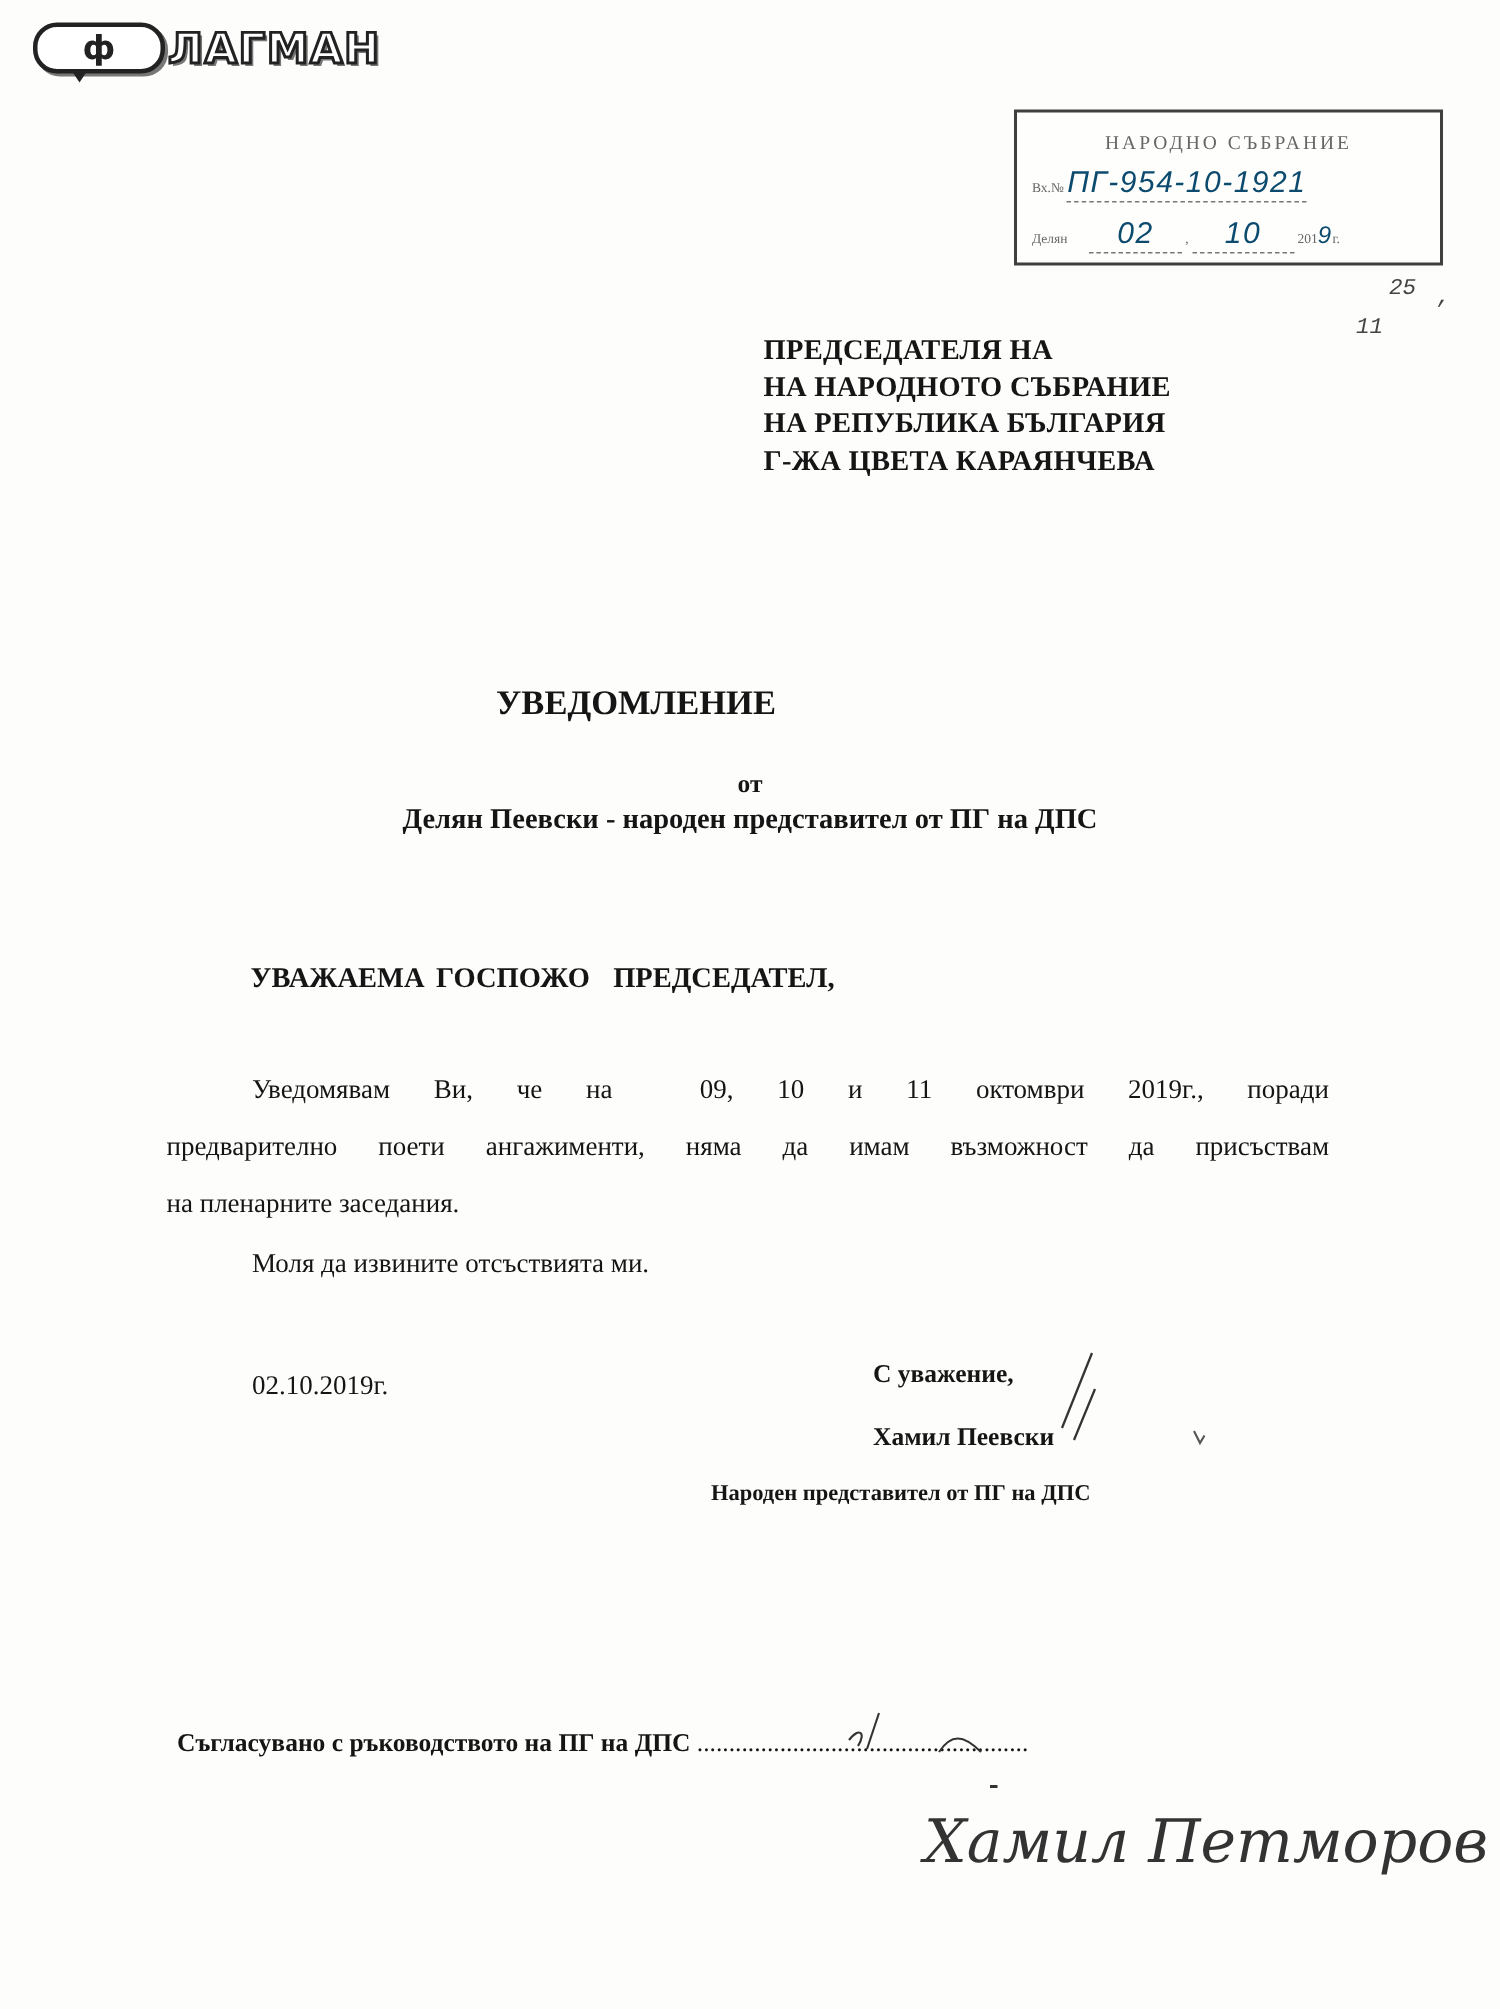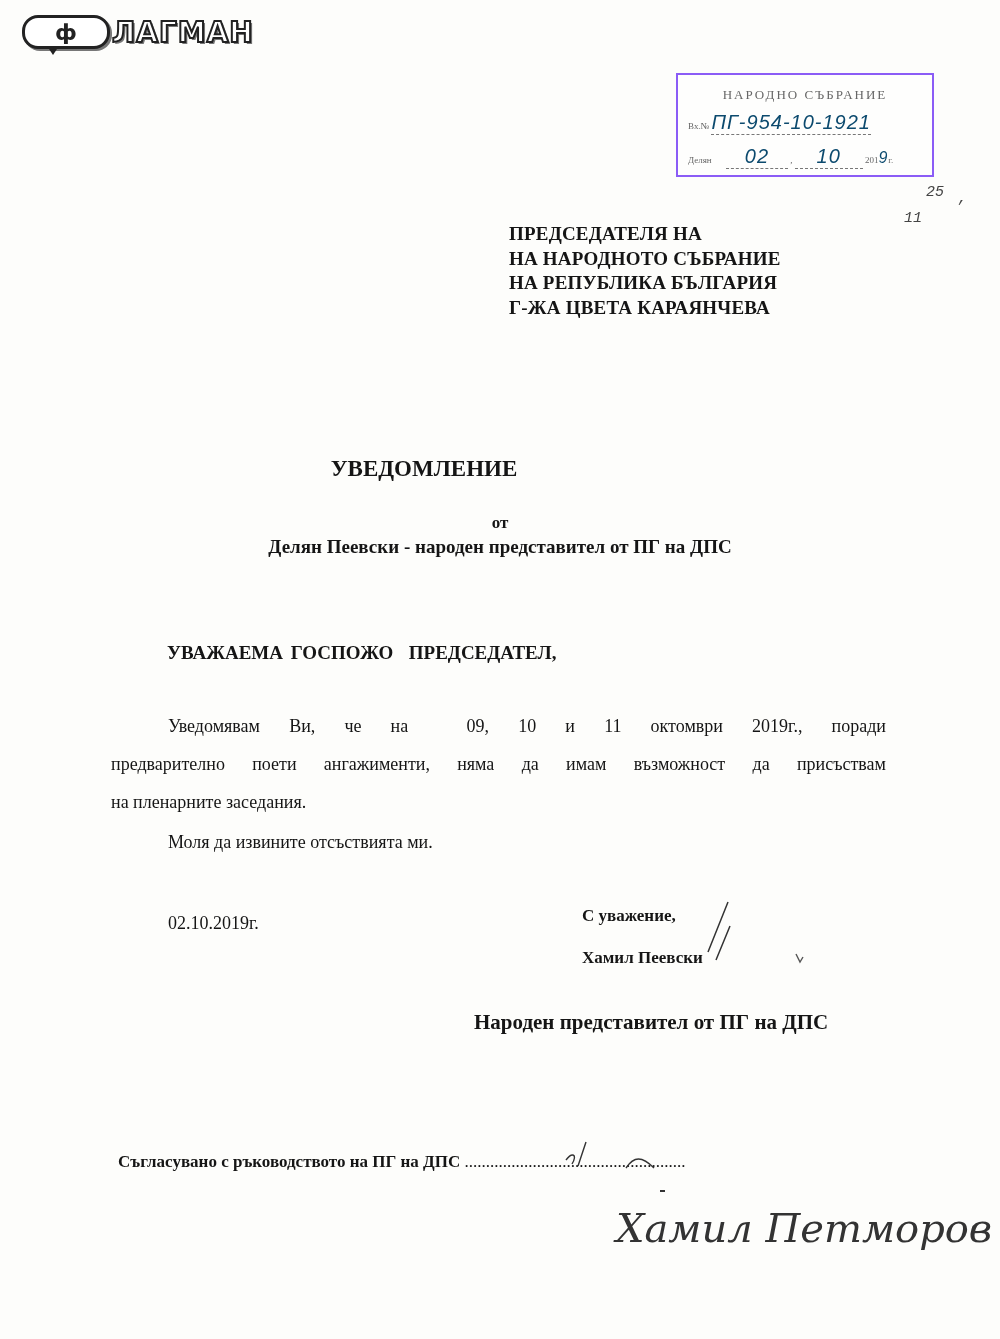--- a/index.html
+++ b/index.html
@@ -27,43 +27,43 @@
       border-top: 9px solid #222;
     }
     .logo-text {
       font-family: "DejaVu Sans", sans-serif; font-weight: bold; font-size: 28px;
       letter-spacing: 1px; color: #fff;
       -webkit-text-stroke: 2px #222; text-shadow: 2px 2px 0 #777;
       margin-left: 2px;
     }
     
     .stamp {
-      left: 676px; top: 73px; width: 258px; height: 104px;
-      border: 2px solid #8b5cf6; box-sizing: border-box; background: rgba(255,255,255,0.6);
+      left: 676px; top: 73px; width: 286px; height: 104px;
+      border: 2px solid #404040; box-sizing: border-box; background: rgba(255,255,255,0.6);
       font-family: "Liberation Serif", serif; color: #555;
     }
     .stamp-title { position: absolute; left: 0; right: 0; top: 12px; text-align: center; font-size: 13px; letter-spacing: 2px; color: #666; }
     .stamp-row { position: absolute; left: 10px; font-size: 9px; color: #666; }
     .stamp-hand { font-family: Liberation Sans, sans-serif; font-style: italic; color: #0c4a6e; font-size: 20px; letter-spacing: 1px; }
     .stamp-underline { border-bottom: 1px dashed #777; display: inline-block; }
     .margin-note { font-family: Liberation Mono, monospace; font-style: italic; color: #444; font-size: 15px; }
     
     .addr { left: 509px; top: 222px; font-weight: bold; font-size: 19px; line-height: 24.5px; letter-spacing: 0.2px; }
     .addr div { white-space: nowrap; }
     .title { left: 0; width: 848px; text-align: center; top: 456px; font-weight: bold; font-size: 23px; }
     .from { left: 0; width: 1000px; text-align: center; top: 513px; font-weight: bold; font-size: 17px; }
     .from-name { left: 0; width: 1000px; text-align: center; top: 536px; font-weight: bold; font-size: 19px; }
     .salutation { left: 167px; top: 642px; font-weight: bold; font-size: 19px; word-spacing: 3px; }
     .para { left: 111px; width: 775px; top: 707px; font-size: 18px; line-height: 38px; }
     .para-first { text-indent: 57px; text-align: justify; text-align-last: justify; }
     .closing { left: 168px; top: 832px; font-size: 18px; }
     .date { left: 168px; top: 913px; font-size: 18px; }
     .sig-1 { left: 582px; top: 906px; font-weight: bold; font-size: 17px; }
     .sig-2 { left: 582px; top: 948px; font-weight: bold; font-size: 17px; }
-    .sig-3 { left: 474px; top: 988px; font-weight: bold; font-size: 21px; margin-top: 22px; }
+    .sig-3 { left: 474px; top: 988px; font-weight: bold; font-size: 15px; }
     .approval { left: 118px; top: 1152px; font-weight: bold; font-size: 17px; white-space: nowrap; }
     .approval-dots { font-weight: normal; letter-spacing: 0; }
     .handwriting { left: 616px; top: 1205px; font-family: "DejaVu Serif", serif; font-style: italic; font-size: 40px; color: #333; }
     svg.scribble { position: absolute; overflow: visible; }
   </style>
 </head>
 <body>
 
 <div class="abs logo">
   <div class="logo-bubble">

